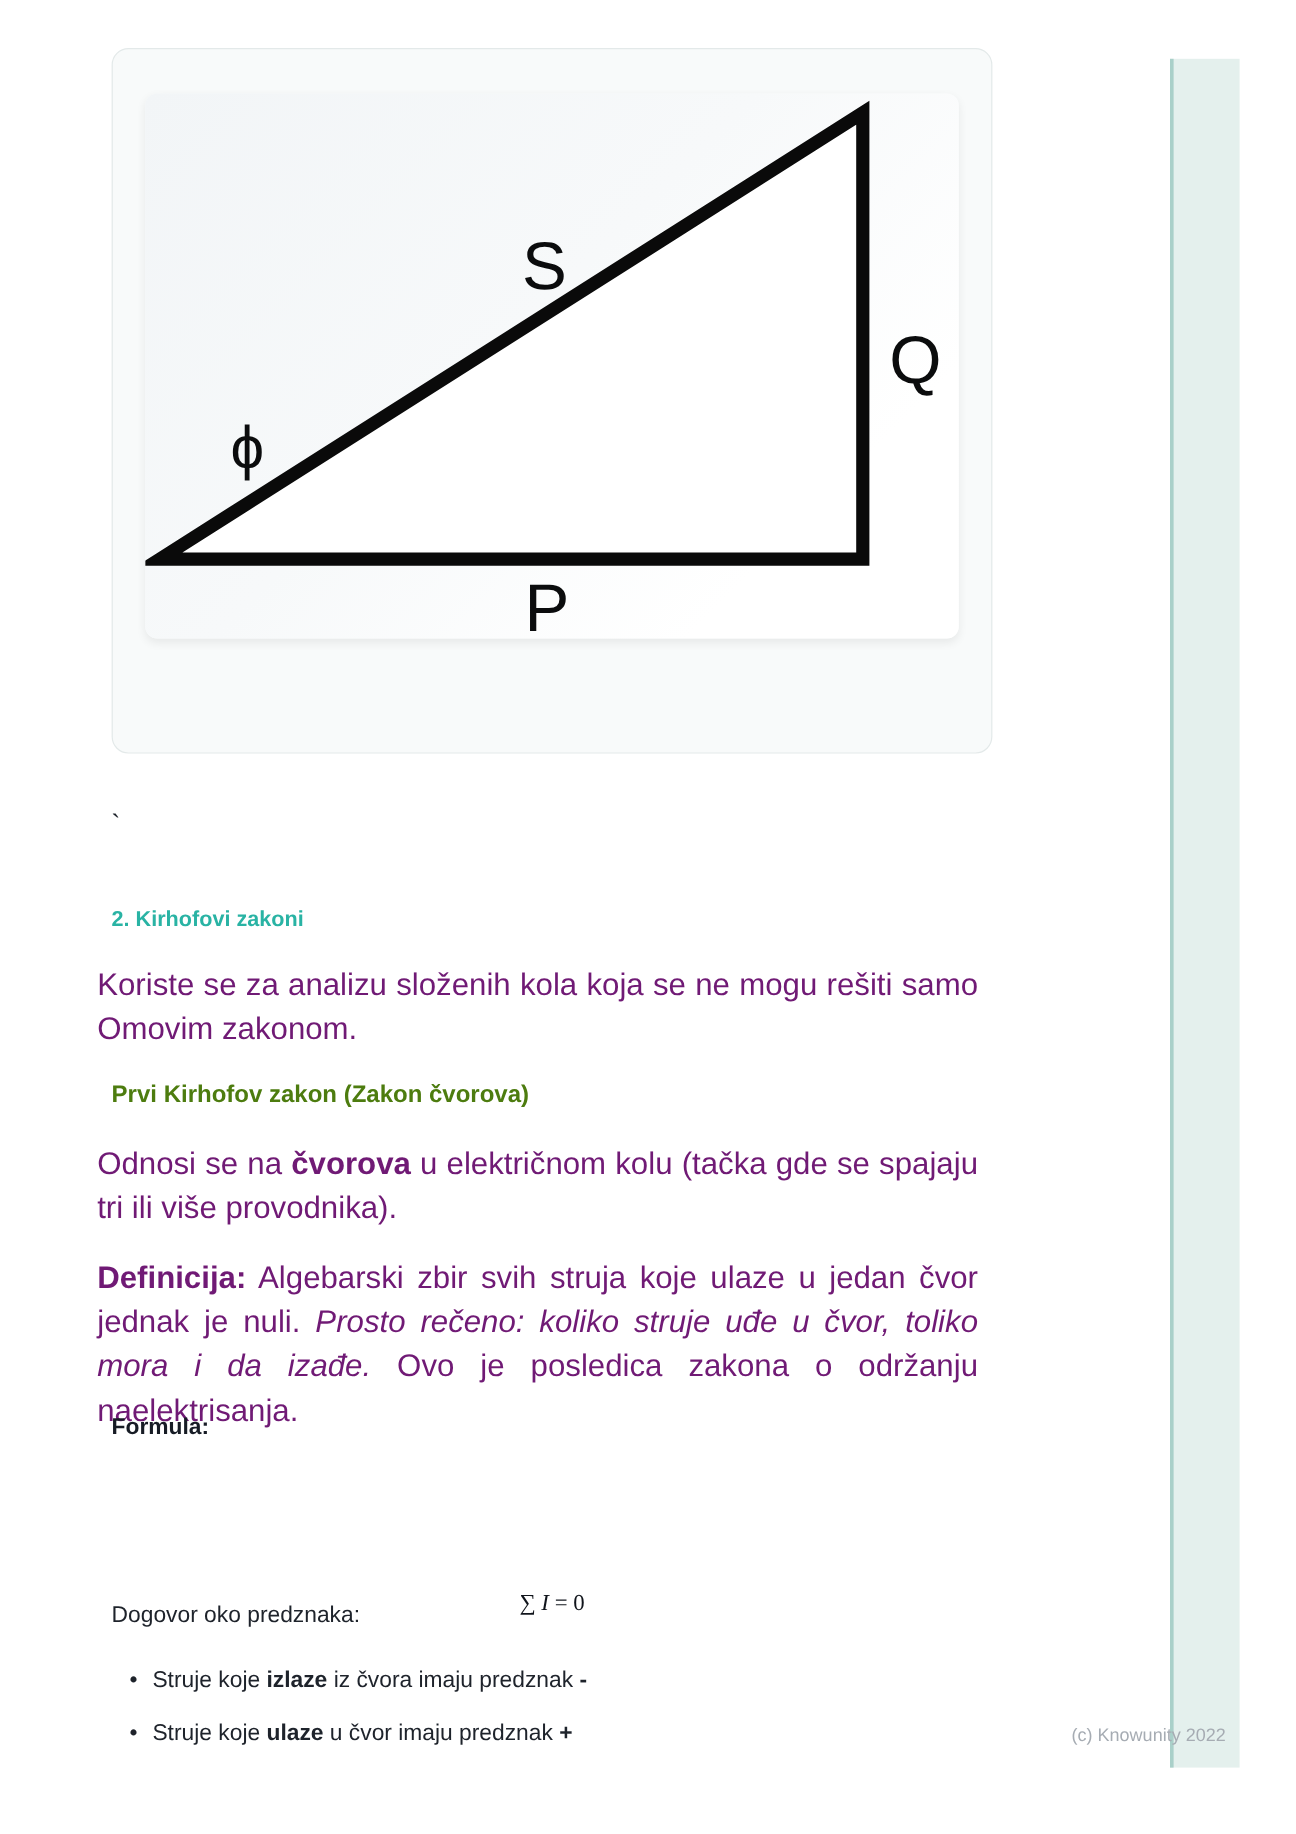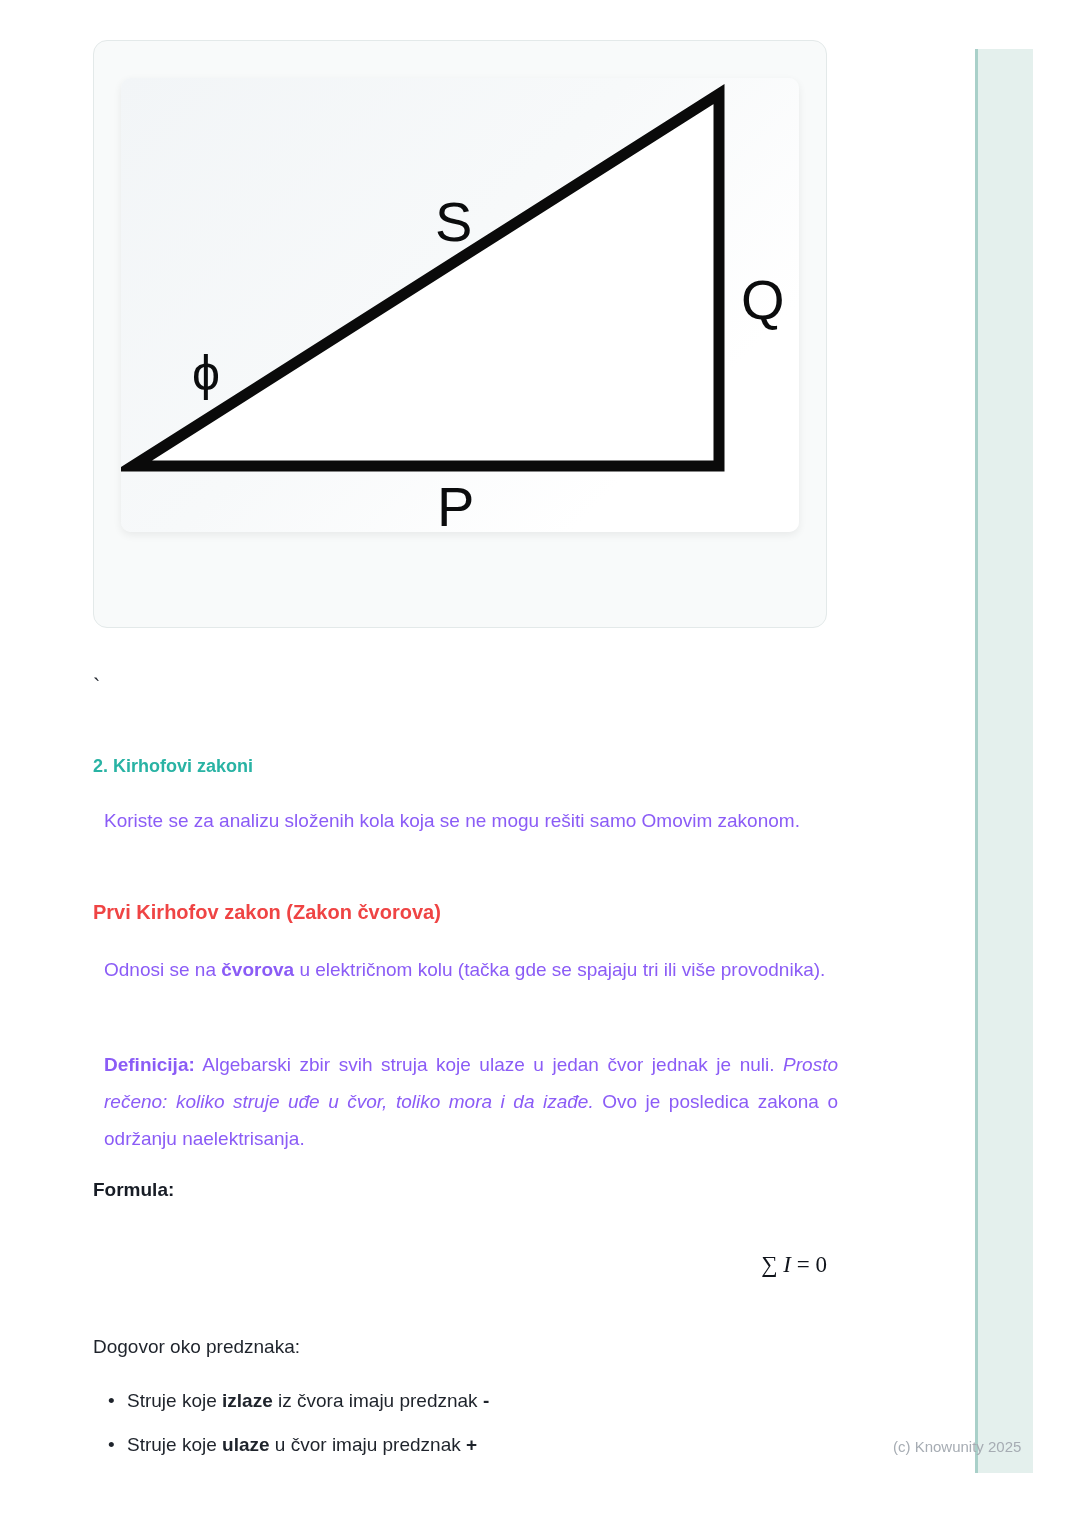--- a/index.html
+++ b/index.html
@@ -63,47 +63,47 @@
   }
 
   .heading {
     position: absolute; left: 93px; top: 749px;
     font-size: 18px; line-height: 34px;
     font-weight: bold;
     color: #29b3a4;
   }
 
   .para {
-    position: absolute; left: 104px; width: 734px;
-    font-size: 19px; line-height: 37px;
+    position: absolute; left: 81px; width: 734px;
+    font-size: 26px; line-height: 37px;
     text-align: justify;
-    color: #8b5cf6;
+    color: #701a75;
   }
   .p-intro      { top: 802px; }
   .p-odnosi     { top: 951px; }
   .p-definicija { top: 1046px; }
 
   .subheading {
     position: absolute; left: 93px; top: 898px;
     font-size: 20px; line-height: 28px;
     font-weight: bold;
-    color: #ef4444;
+    color: #4d7c0f;
   }
   .formula-label {
     position: absolute; left: 93px; top: 1176px;
     font-size: 19px; line-height: 28px;
     font-weight: bold;
     color: #171c25;
   }
   .formula {
-    position: absolute; left: 93px; top: 1250px;
+    position: absolute; left: 93px; top: 1322px;
     width: 734px;
-    text-align: right;
+    text-align: center;
     font-family: "Liberation Serif", "DejaVu Serif", serif;
-    font-size: 23px; line-height: 30px;
+    font-size: 19px; line-height: 30px;
     color: #10141b;
   }
   .predznaci-label {
     position: absolute; left: 93px; top: 1333px;
     font-size: 19px; line-height: 28px;
     color: #1e232b;
   }
   .bullets {
     position: absolute; left: 93px; top: 1386px;
     width: 734px;
@@ -164,13 +164,13 @@
 
 <div class="formula"><span>∑ </span><span style="font-style: italic;">I</span><span> = 0</span></div>
 
 <div class="predznaci-label">Dogovor oko predznaka:</div>
 
 <ul class="bullets">
   <li><span>Struje koje </span><span style="font-weight: bold;">izlaze</span><span> iz čvora imaju predznak </span><span style="font-weight: bold;">-</span></li>
   <li><span>Struje koje </span><span style="font-weight: bold;">ulaze</span><span> u čvor imaju predznak </span><span style="font-weight: bold;">+</span></li>
 </ul>
 
-<div class="watermark">(c) Knowunity 2025</div>
+<div class="watermark">(c) Knowunity 2022</div>
 
 </body></html>

